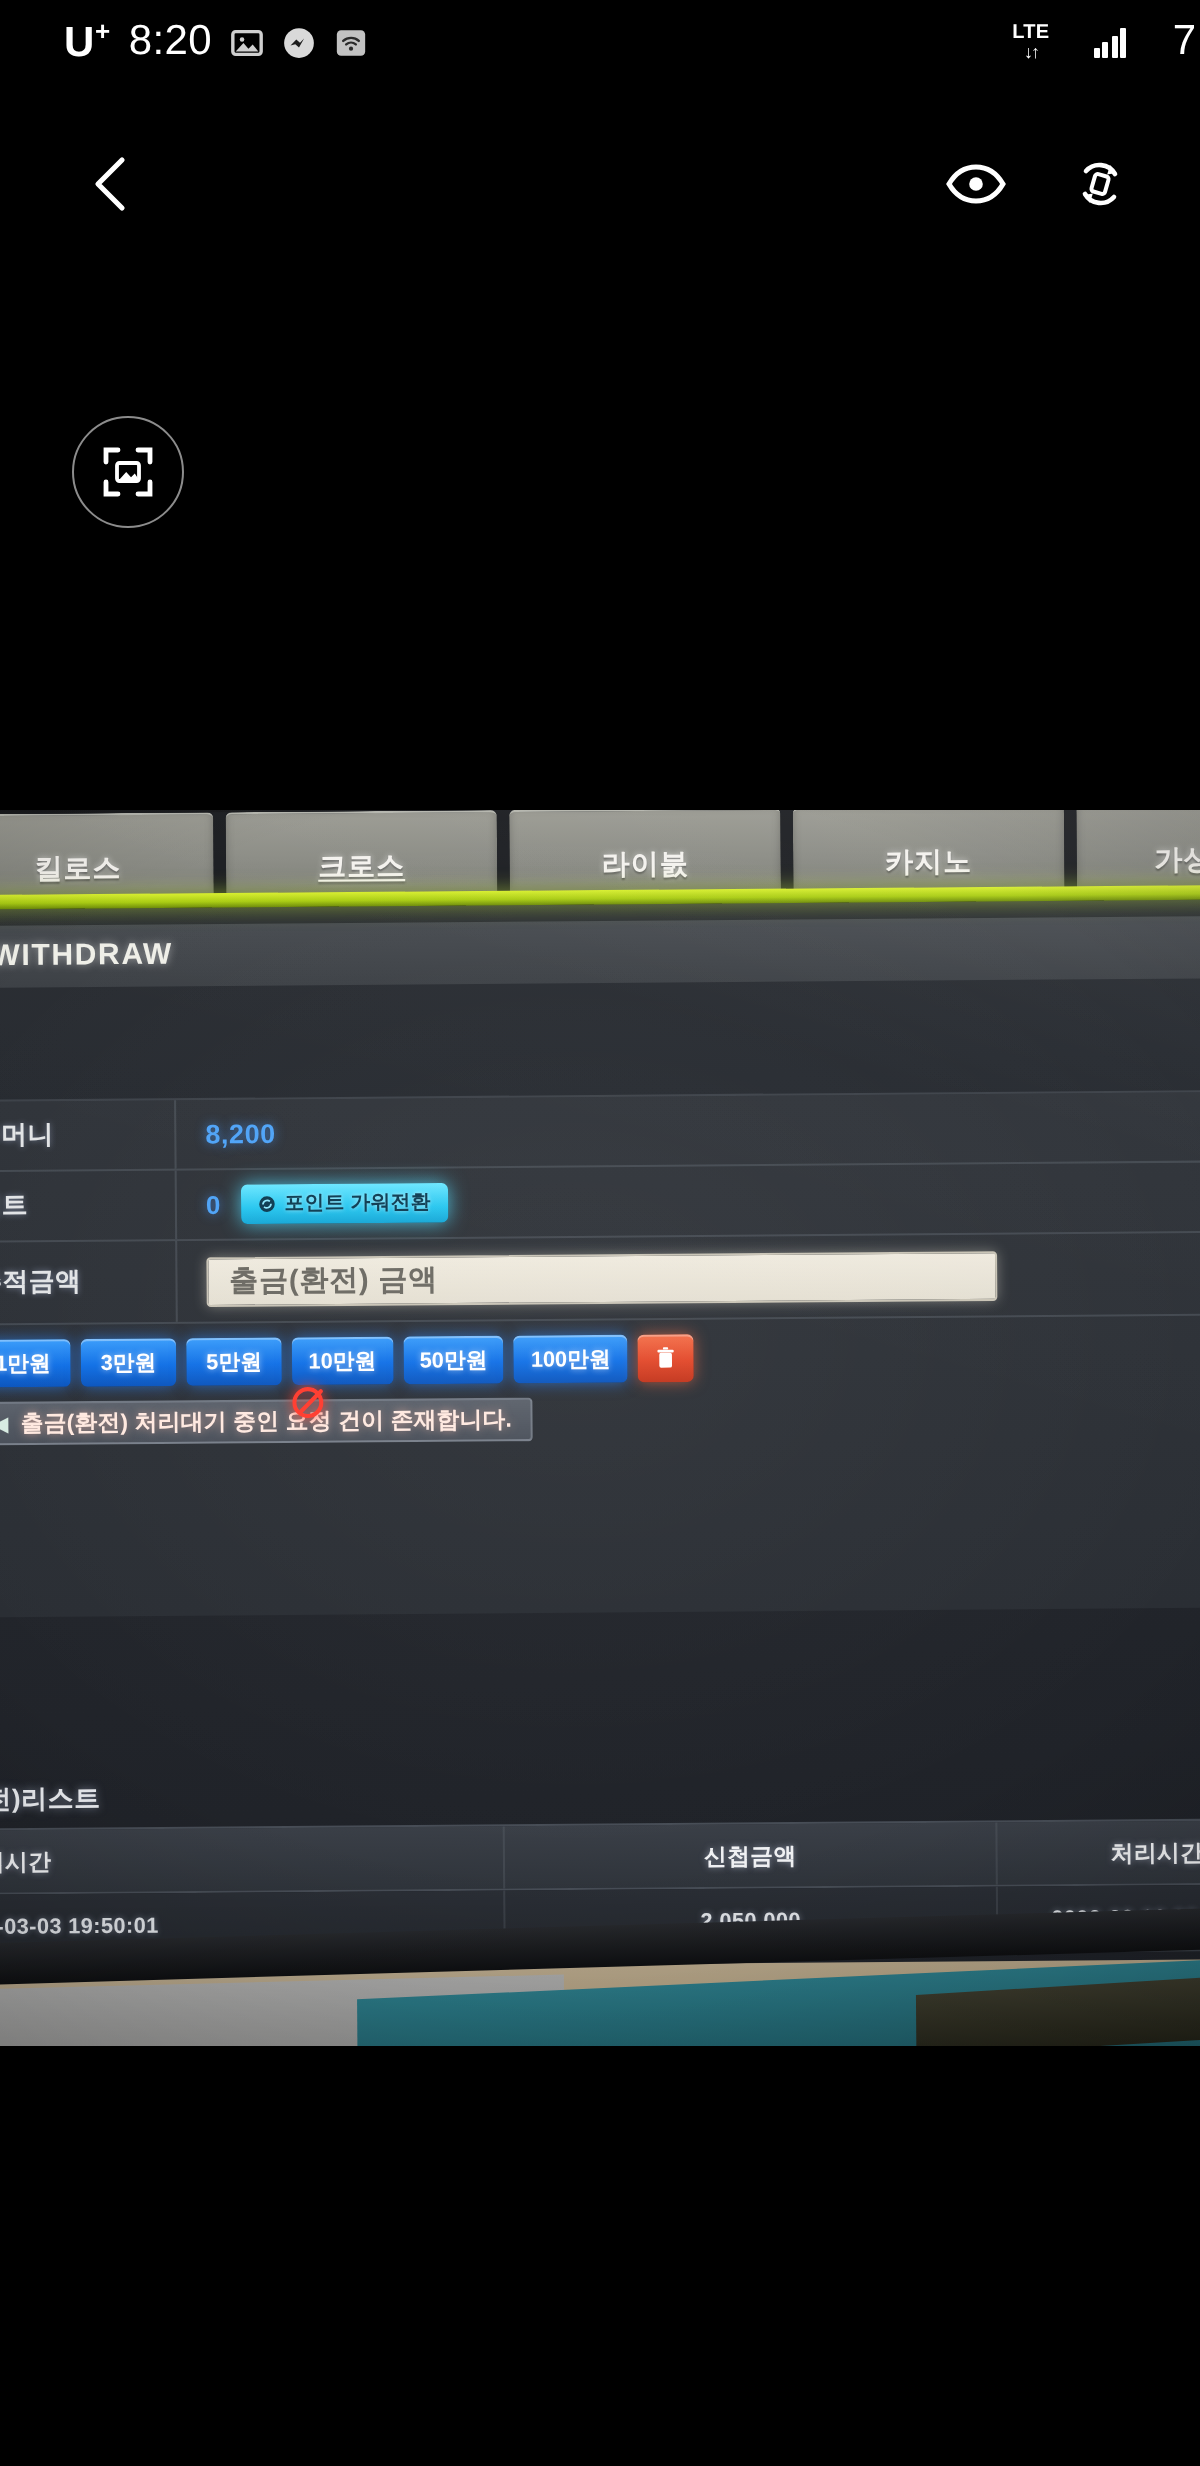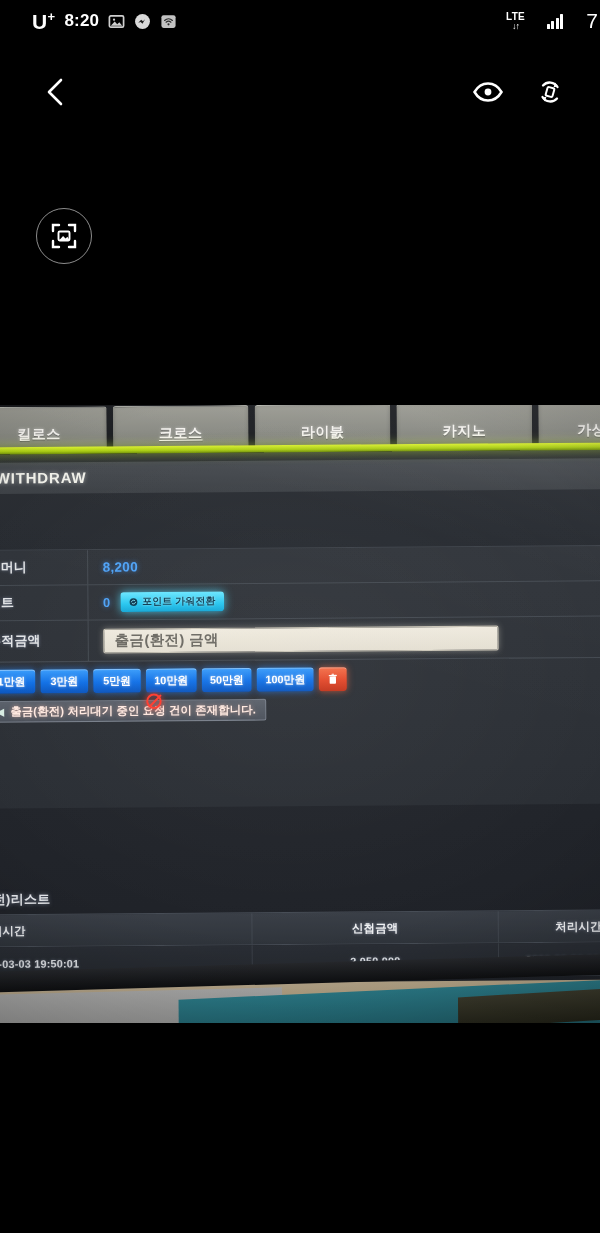--- a/index.html
+++ b/index.html
@@ -12,21 +12,21 @@
   #screen { position: relative; width: 600px; height: 1233px; background: #000; }
 
   
   .statusbar {
     position: absolute; top: 0; left: 0; width: 600px; height: 42px;
     display: flex; align-items: center; color: #fff;
   }
   .sb-left { display: flex; align-items: center; gap: 9px; margin-left: 32px; }
   .carrier { font-size: 21px; font-weight: 600; letter-spacing: .3px; }
   .carrier sup { font-size: 13px; vertical-align: super; }
-  .clock { font-size: 17px; font-weight: 700; letter-spacing: .2px; text-align: right; }
+  .clock { font-size: 21px; font-weight: 400; letter-spacing: .2px; text-align: right; }
   .sb-icon { display: inline-flex; align-items: center; justify-content: center; }
   .sb-right {
     margin-left: auto; margin-right: 0; display: flex; align-items: center; gap: 22px;
     padding-right: 2px;
   }
   .lte-wrap { display: flex; flex-direction: column; align-items: center; line-height: 1; }
   .lte-txt { font-size: 10px; font-weight: 700; letter-spacing: .2px; }
   .lte-arrows { font-size: 9px; font-weight: 700; letter-spacing: -1px; }
   .bars { display: flex; align-items: flex-end; gap: 1.5px; height: 15px; }
   .bars i { display: block; width: 3px; background: #fff; border-radius: .5px; }

